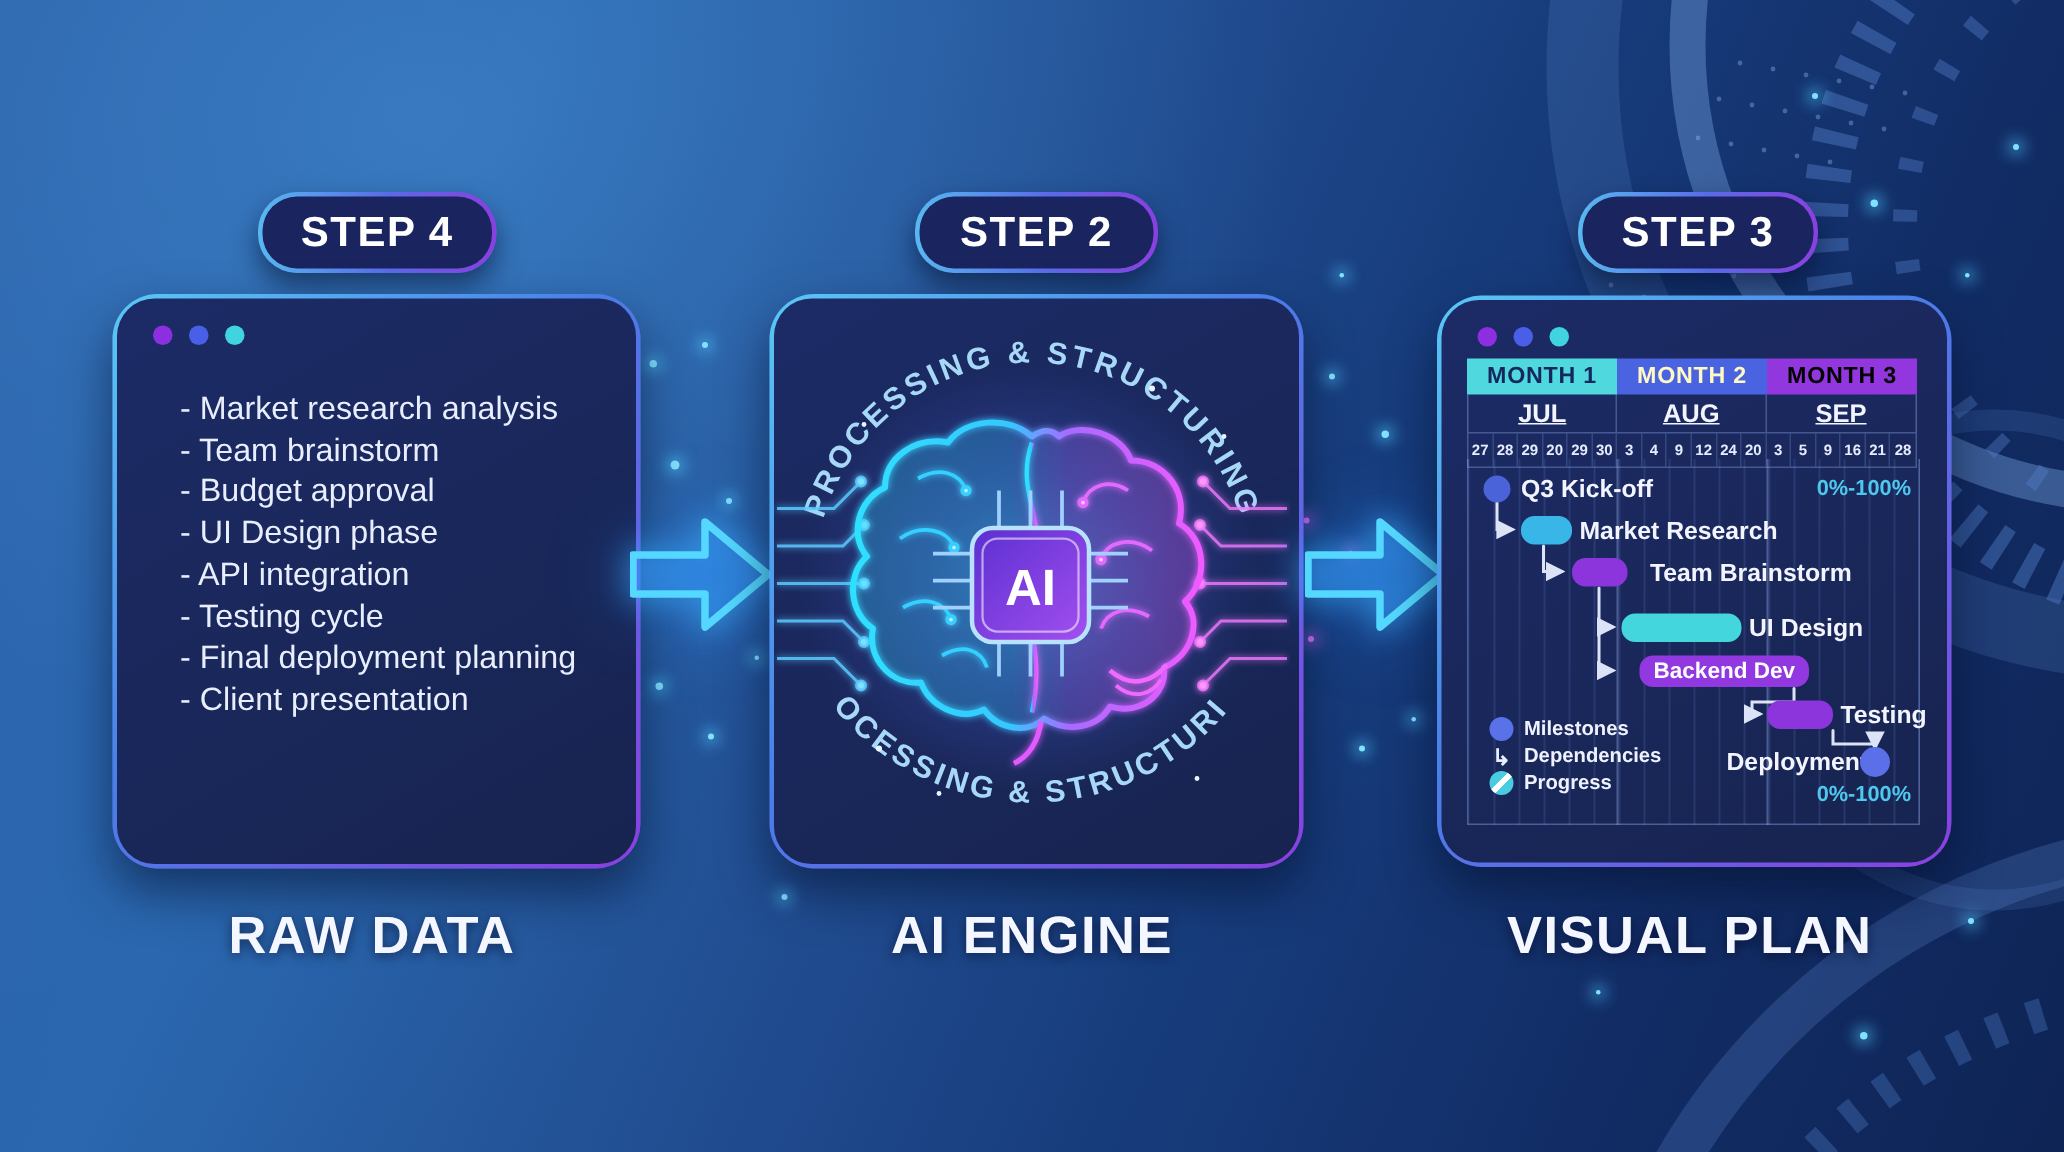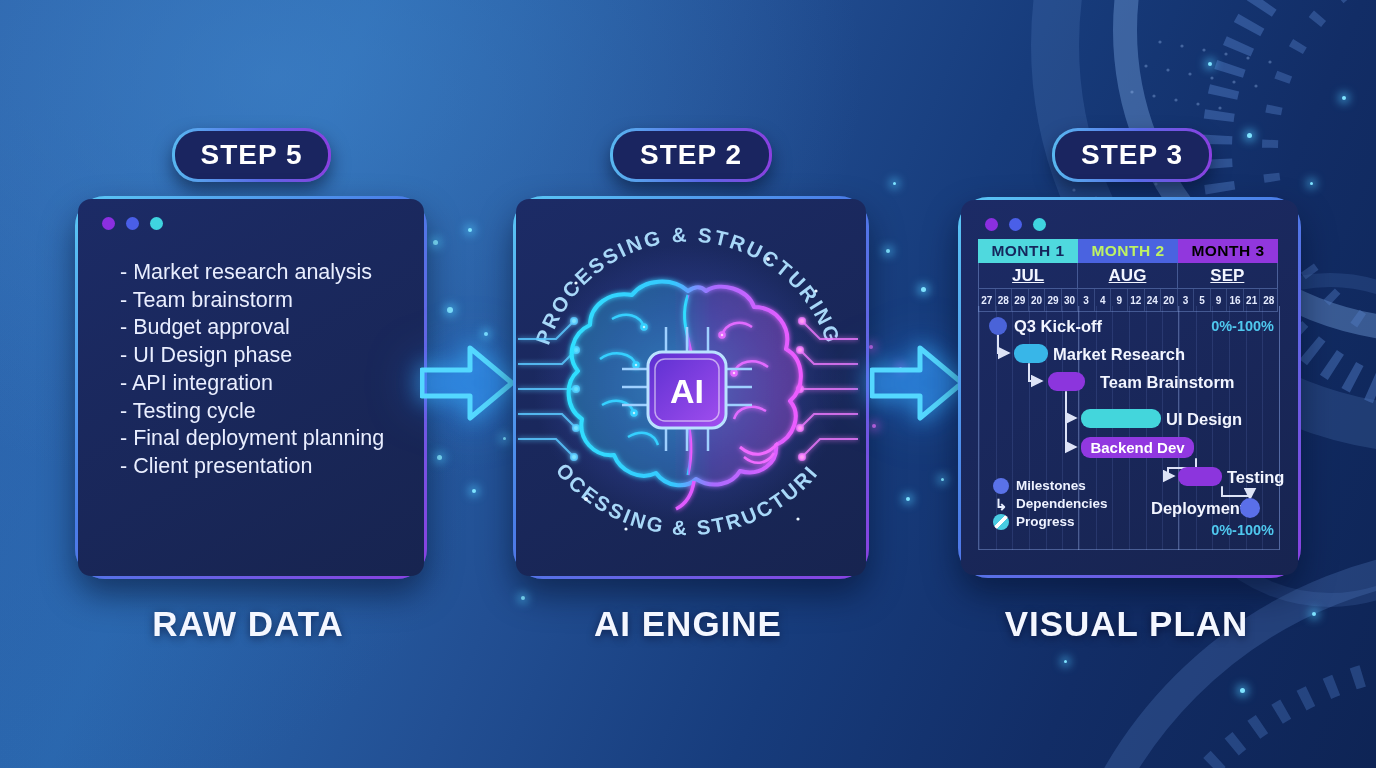--- a/index.html
+++ b/index.html
@@ -19,21 +19,21 @@
   .badge{position:absolute;top:128px;height:48px;border-radius:26px;padding:3px;
     background:linear-gradient(90deg,#58b8f0,#5a6ae8 55%,#8b3fe0);
     box-shadow:0 9px 18px rgba(4,14,44,0.55);}
   .badge-inner{display:flex;align-items:center;justify-content:center;height:100%;
     border-radius:23px;background:#1a2560;color:#fff;font-weight:bold;font-size:28px;letter-spacing:1px;}
 
   
   .card{position:absolute;border-radius:30px;padding:3px;
     background:linear-gradient(135deg,#5ac8f5 0%,#4a7de8 45%,#8b3fe0 100%);
     box-shadow:0 16px 32px rgba(4,14,44,0.55);}
-  .card-inner{position:relative;width:100%;height:100%;border-radius:13px;overflow:hidden;
+  .card-inner{position:relative;width:100%;height:100%;border-radius:25px;overflow:hidden;
     background:linear-gradient(150deg,#1c2b66 0%,#172450 100%);}
   .dots{position:absolute;top:18px;left:24px;display:flex;gap:11px;}
   .dot{width:13px;height:13px;border-radius:50%;}
   .dot.p{background:#8b2fe0;} .dot.b{background:#4a5fe8;} .dot.c{background:#3fd4e0;}
 
   
   .task-list{position:absolute;top:60px;left:42px;right:14px;margin:0;padding:0;list-style:none;
     color:#e9eeff;font-size:21.5px;line-height:27.7px;font-weight:500;}
 
   
@@ -41,41 +41,41 @@
     color:#f4f7ff;letter-spacing:1px;text-shadow:0 2px 8px rgba(0,0,30,0.55);}
 
   
   .flow-arrow{position:absolute;top:340px;width:96px;height:86px;}
   .flow-arrow svg{filter:drop-shadow(0 0 10px rgba(60,180,255,0.95)) drop-shadow(0 0 22px rgba(40,140,255,0.55));}
 
   
   .gantt-header{position:absolute;left:17px;top:39px;width:300px;}
   .month-row{display:grid;grid-template-columns:1fr 1fr 1fr;height:24px;}
   .month-cell{display:flex;align-items:center;justify-content:center;font-size:15.5px;font-weight:bold;letter-spacing:.5px;}
-  .m1{background:#4fd9de;color:#15275c;} .m2{background:#4a63e0;color:#bef264;} .m3{background:#9137dd;color:#000000;}
+  .m1{background:#4fd9de;color:#15275c;} .m2{background:#4a63e0;color:#fef9c3;} .m3{background:#9137dd;color:#000000;}
   .sub-row{display:grid;grid-template-columns:1fr 1fr 1fr;height:25px;
     border-left:1px solid rgba(150,180,245,.4);border-right:1px solid rgba(150,180,245,.4);}
   .sub-cell{display:flex;align-items:center;justify-content:center;color:#f2f5ff;font-size:17px;font-weight:bold;
     border-right:1px solid rgba(150,180,245,.35);text-decoration:underline;} .sub-cell:last-child{border-right:none;}
   .days-row{display:grid;grid-template-columns:repeat(18,1fr);height:22px;
     border:1px solid rgba(150,180,245,.35);border-top:1px solid rgba(150,180,245,.35);}
   .day-cell{display:flex;align-items:center;justify-content:center;color:#e6ecff;font-size:10px;font-weight:bold;
     border-right:1px solid rgba(150,180,245,.22);} .day-cell:last-child{border-right:none;}
   .chart{position:absolute;left:17px;top:106px;width:300px;height:243px;
     border:1px solid rgba(150,180,245,.4);border-top:none;
     background:
       linear-gradient(90deg,transparent 99px,rgba(170,195,255,.35) 99px,rgba(170,195,255,.35) 100px,transparent 100px),
       linear-gradient(90deg,transparent 199px,rgba(170,195,255,.35) 199px,rgba(170,195,255,.35) 200px,transparent 200px),
       repeating-linear-gradient(90deg,rgba(140,170,255,0.13) 0 1px,transparent 1px 16.67px);}
   .connectors{position:absolute;inset:0;}
   .ms{position:absolute;width:18px;height:18px;border-radius:50%;background:#4a63d8;}
   .ms.d{background:#5a6fe8;width:20px;height:20px;}
   .bar{position:absolute;height:19px;border-radius:9px;}
   .bar.c1{background:#38b6e8;} .bar.c2{background:#43d6dc;}
-  .bar.p{background:#8c35dd;} .bar.p2{background:#9138e0;}
+  .bar.p{background:#8c35dd;} .bar.p2{background:#9138e0;margin-left:12px;}
   .bar.labeled{display:flex;align-items:center;justify-content:center;color:#fff;font-size:15px;font-weight:bold;}
   .tname{position:absolute;height:19px;line-height:19px;color:#f2f5ff;font-size:16.5px;font-weight:600;white-space:nowrap;}
   .range{position:absolute;right:5px;color:#4fc8ee;font-size:14.5px;font-weight:bold;}
   .legend-item{position:absolute;display:flex;align-items:flex-start;gap:7px;color:#eef2ff;font-size:13.5px;font-weight:600;}
   .lg-dot{width:16px;height:16px;border-radius:50%;background:#5a72e8;}
   .lg-prog{width:16px;height:16px;border-radius:50%;
     background:linear-gradient(135deg,#49cbe2 42%,#ffffff 42%,#ffffff 58%,#49cbe2 58%);}
   .lg-arrow{color:#e8eeff;font-size:15px;font-weight:bold;width:16px;text-align:center;}
 </style>
 </head>
@@ -140,21 +140,21 @@
     <span class="spark" style="left:1247px;top:133px;width:5px;height:5px"></span>
     <span class="spark" style="left:1342px;top:96px;width:4px;height:4px"></span>
     <span class="spark" style="left:1310px;top:182px;width:3px;height:3px"></span>
     <span class="spark" style="left:1196px;top:244px;width:3px;height:3px"></span>
     <span class="spark" style="left:1240px;top:688px;width:5px;height:5px"></span>
     <span class="spark" style="left:1312px;top:612px;width:4px;height:4px"></span>
     <span class="spark" style="left:1064px;top:660px;width:3px;height:3px"></span>
   </div>
 
   <div class="badge" style="left:172px;width:153px">
-    <div class="badge-inner">STEP 5</div>
+    <div class="badge-inner">STEP 4</div>
   </div>
   <div class="badge" style="left:610px;width:156px">
     <div class="badge-inner">STEP 2</div>
   </div>
   <div class="badge" style="left:1052px;width:154px">
     <div class="badge-inner">STEP 3</div>
   </div>
 
   <div class="card" style="left:75px;top:196px;width:346px;height:377px">
     <div class="card-inner">

